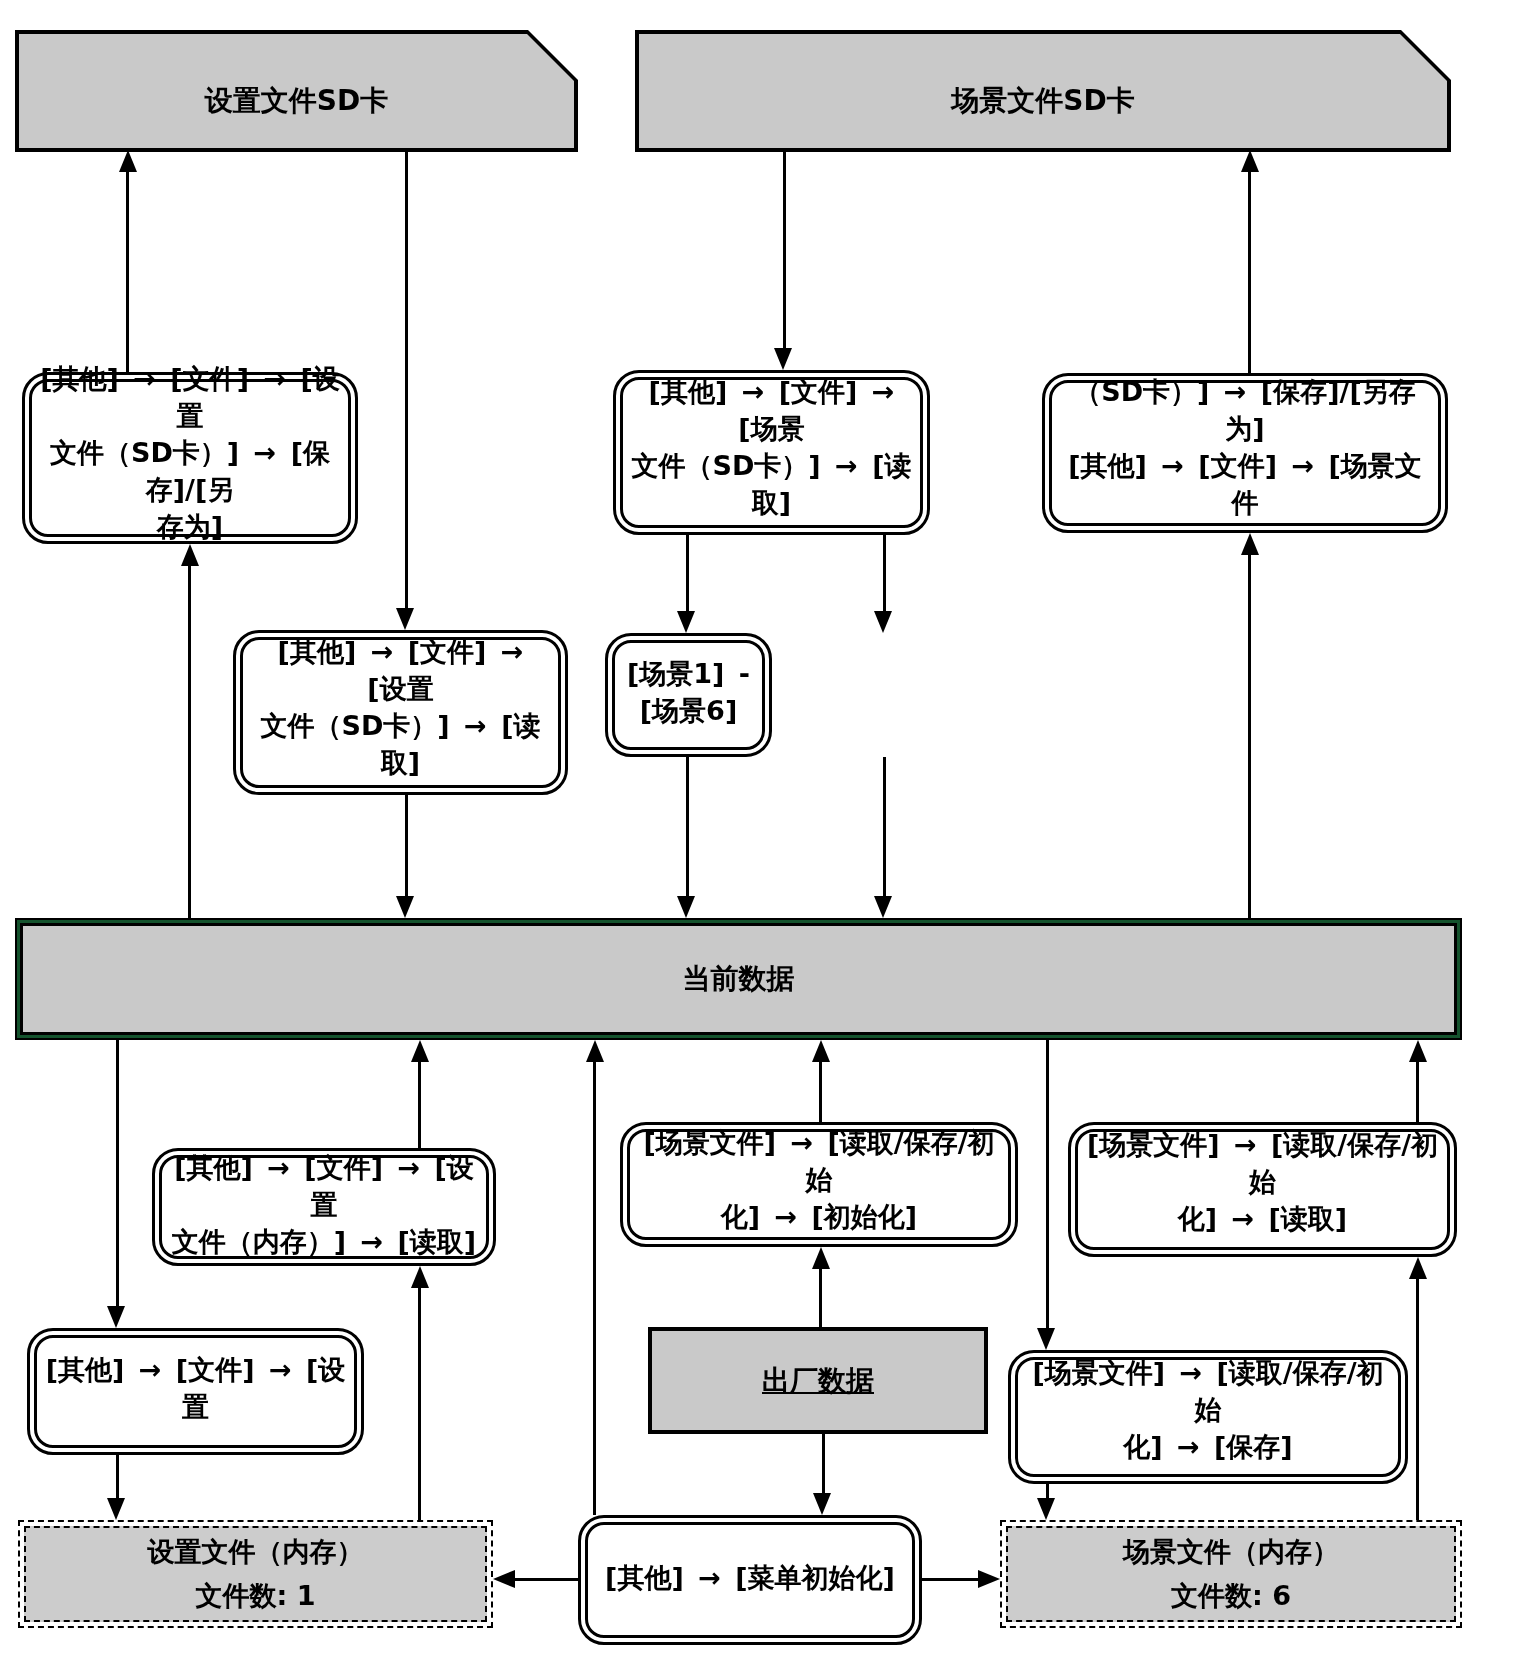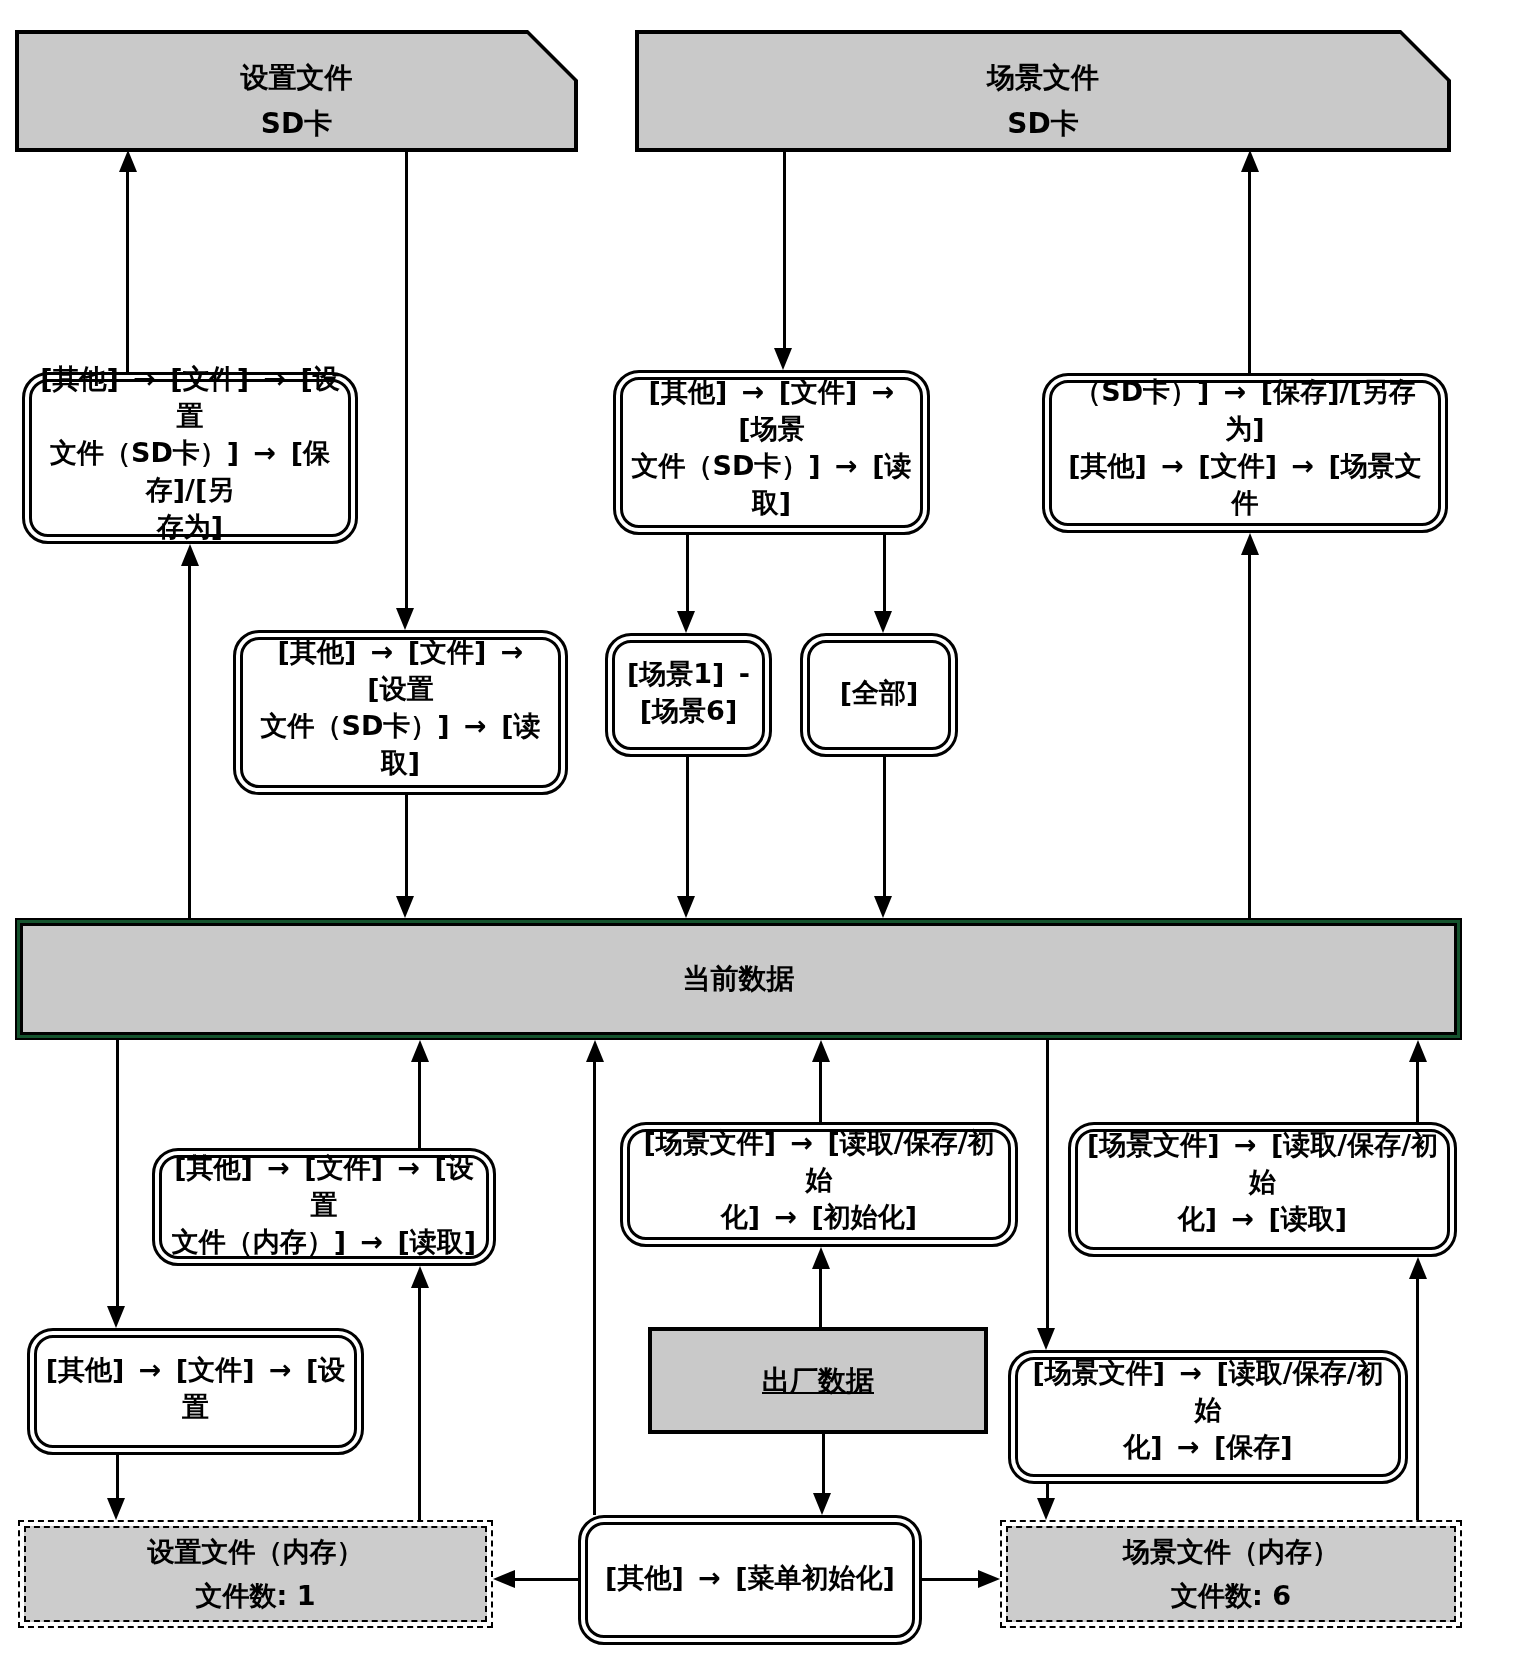--- a/index.html
+++ b/index.html
@@ -7,21 +7,21 @@
     position:relative;width:1514px;height:1655px;background:#fff;
     font-family:"DejaVu Sans",sans-serif;font-weight:bold;color:#000;
     overflow:hidden;
   }
   
   .cutbox{position:absolute;}
   .cutbox .cb-outer{position:absolute;inset:0;background:#000;
     clip-path:polygon(0 0,calc(100% - 50px) 0,100% 50px,100% 100%,0 100%);}
   .cutbox .cb-inner{position:absolute;inset:4px;background:#c9c9c9;
     clip-path:polygon(0 0,calc(100% - 47px) 0,100% 47px,100% 100%,0 100%);}
-  .cutbox .cb-label{position:absolute;inset:0;display:flex;flex-direction:column;
+  .cutbox .cb-label{position:absolute;inset:0;display:flex;flex-direction:row;
     align-items:center;justify-content:center;font-size:28px;line-height:46px;margin-top:20px;}
   
   .dblbar{position:absolute;border:2px solid #000;background:#14532d;box-sizing:border-box;padding:3px;}
   .dblbar .bar-in{width:100%;height:100%;border:3px solid #000;background:#c9c9c9;
     box-sizing:border-box;display:flex;align-items:center;justify-content:center;font-size:28px;}
   
   .dbox{position:absolute;border:3px solid #000;border-radius:26px;background:#fff;
     box-sizing:border-box;padding:4px;}
   .dbox .db-in{width:100%;height:100%;border:3px solid #000;border-radius:19px;
     box-sizing:border-box;display:flex;flex-direction:column;align-items:center;
@@ -96,25 +96,20 @@
     </div>
   </div>
 
   <div class="dbox" style="left:605px;top:633px;width:167px;height:124px;">
     <div class="db-in" style="padding-bottom:6px;">
       <div>[场景1] -</div>
       <div>[场景6]</div>
     </div>
   </div>
 
-  <div class="dbox" style="left:800px;top:633px;width:158px;height:124px;">
-    <div class="db-in" style="padding-bottom:6px;">
-      <div>[全部]</div>
-    </div>
-  </div>
 
   <div class="dblbar" style="left:15px;top:918px;width:1447px;height:122px;">
     <div class="bar-in">
       <span>当前数据</span>
     </div>
   </div>
 
   <div class="dbox" style="left:152px;top:1148px;width:344px;height:118px;">
     <div class="db-in" style="padding-bottom:6px;">
       <div>[其他] → [文件] → [设置</div>

